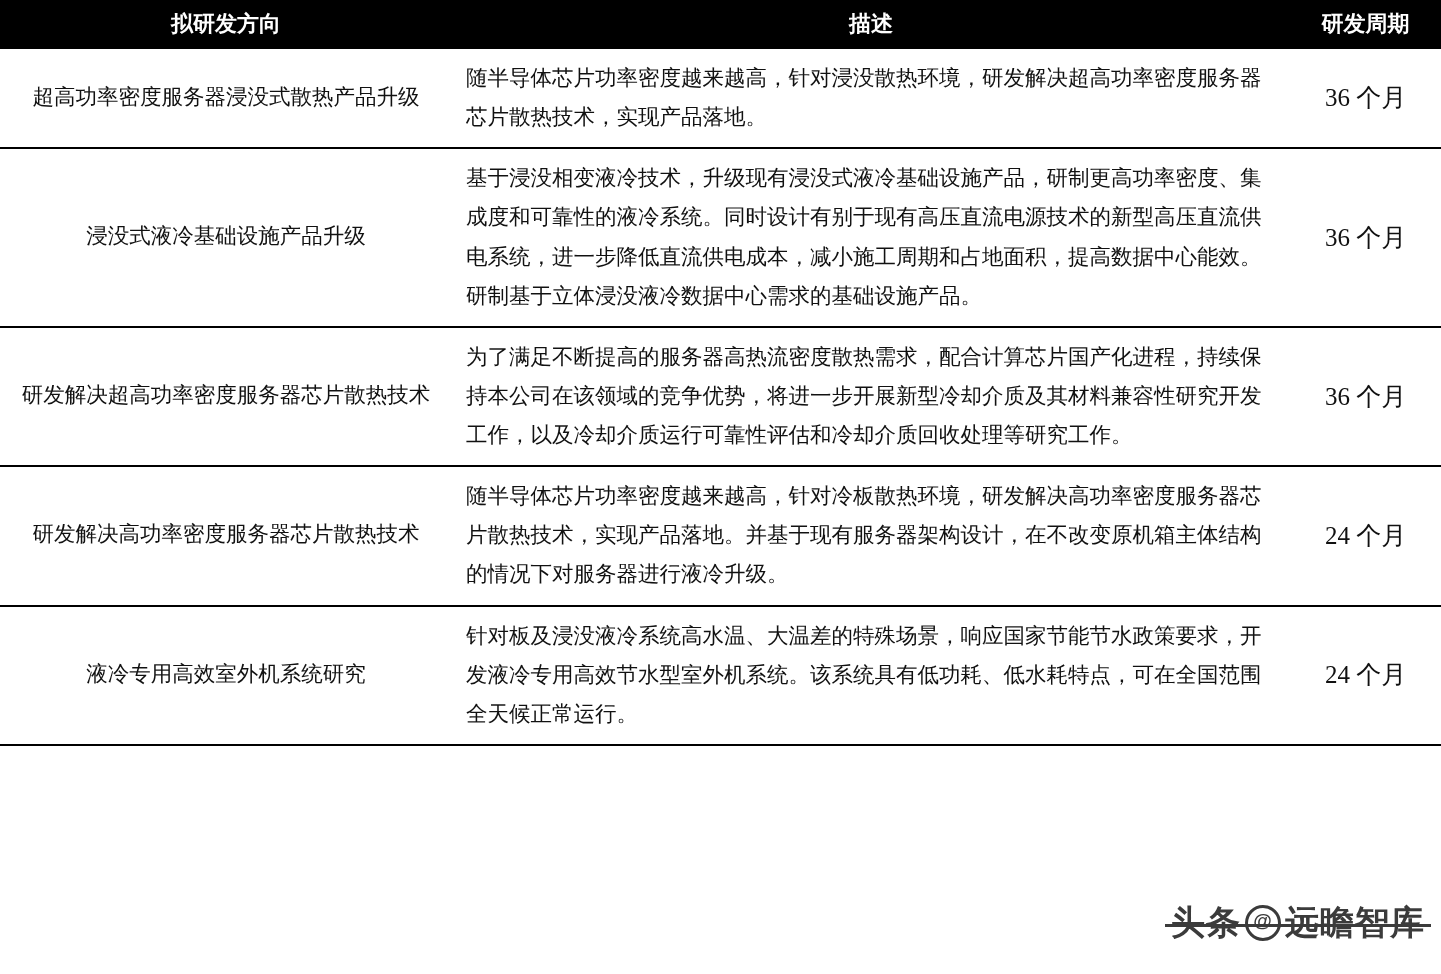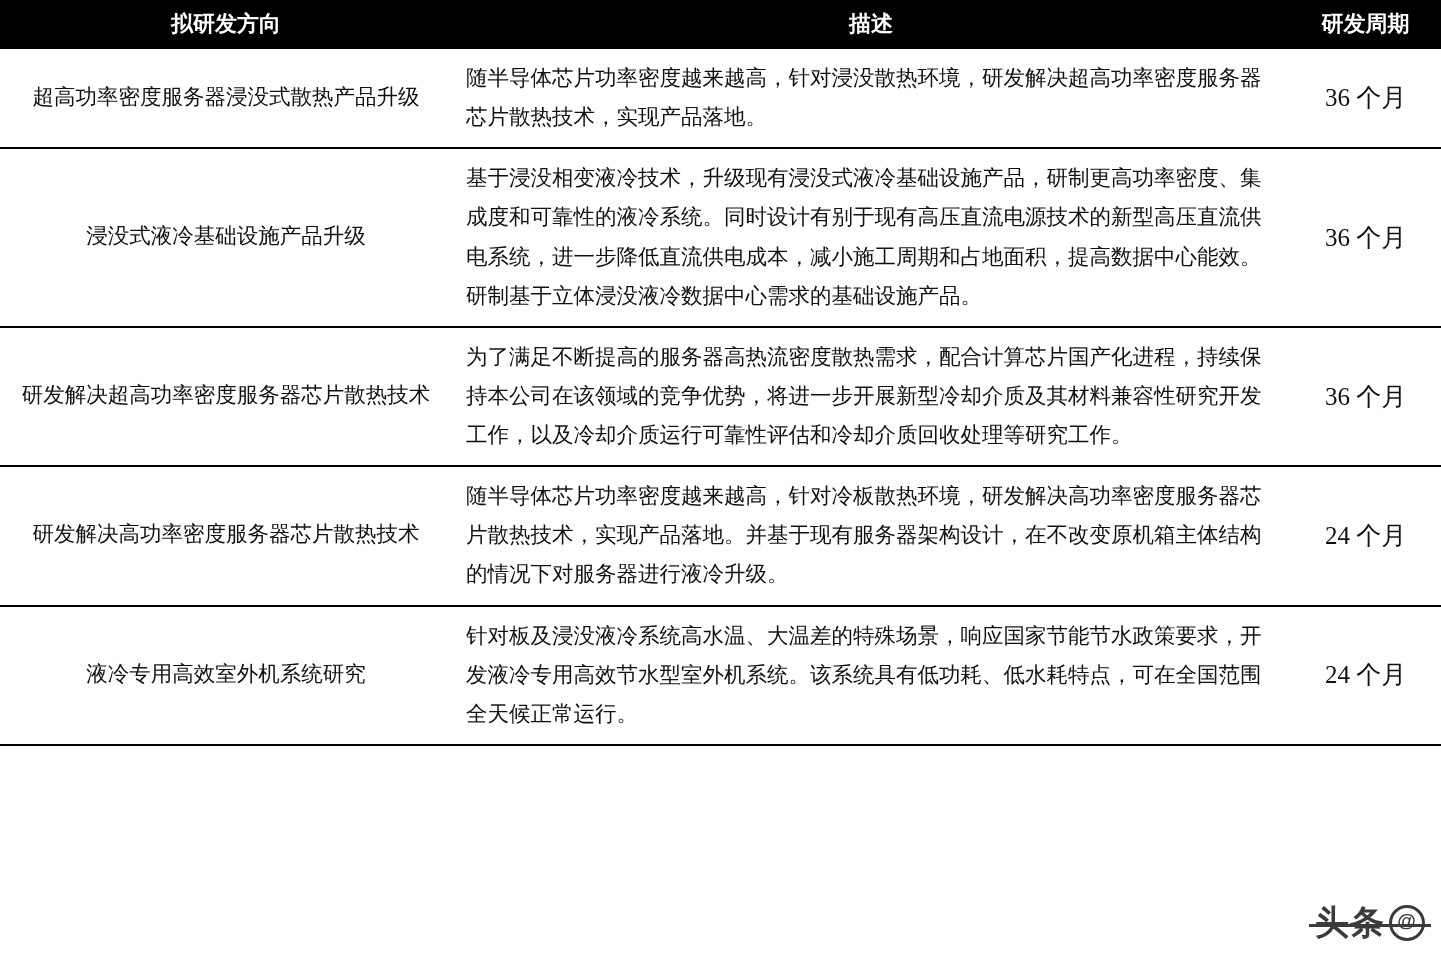--- a/index.html
+++ b/index.html
@@ -165,17 +165,18 @@
           <td class="cell-period">24 个月</td>
         </tr>
       </tbody>
     </table>
   </div>
 
   <div class="watermark">
     <div class="wm-inner">
       <span>头条</span>
       <span class="wm-at">@</span>
+      <span>远瞻智库</span>
       <span class="wm-strike"></span>
     </div>
   </div>
 
 </div>
 
 </body></html>

